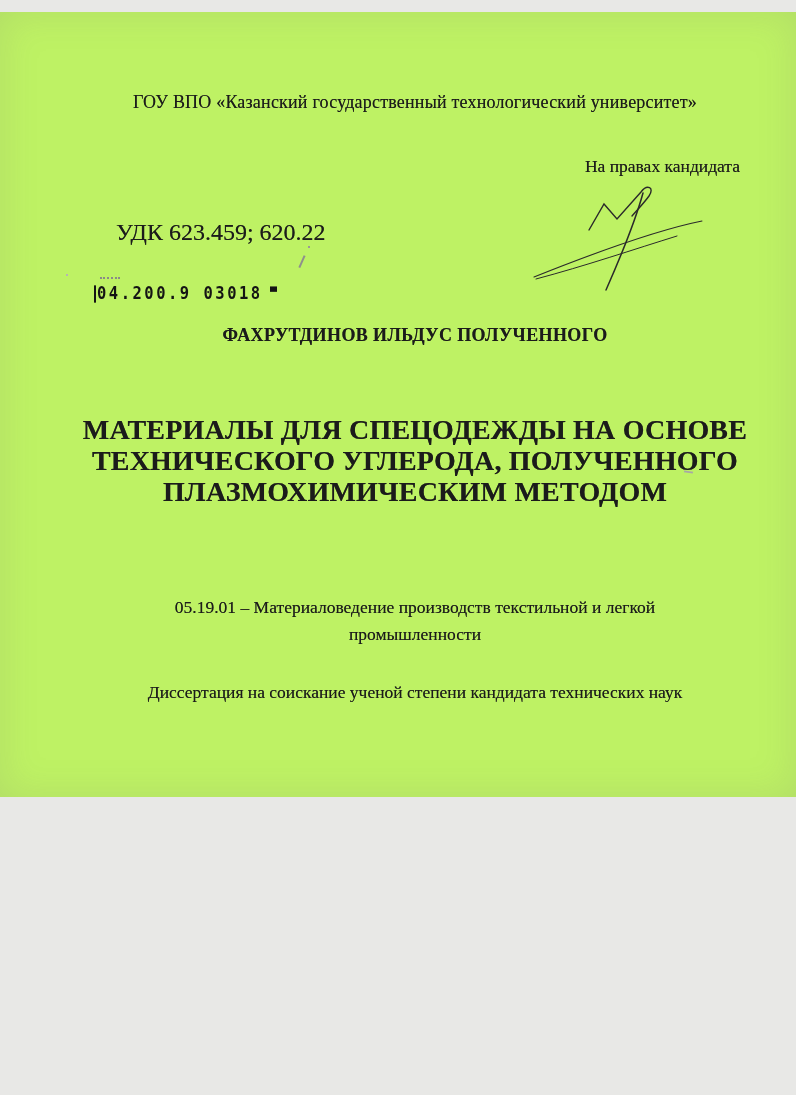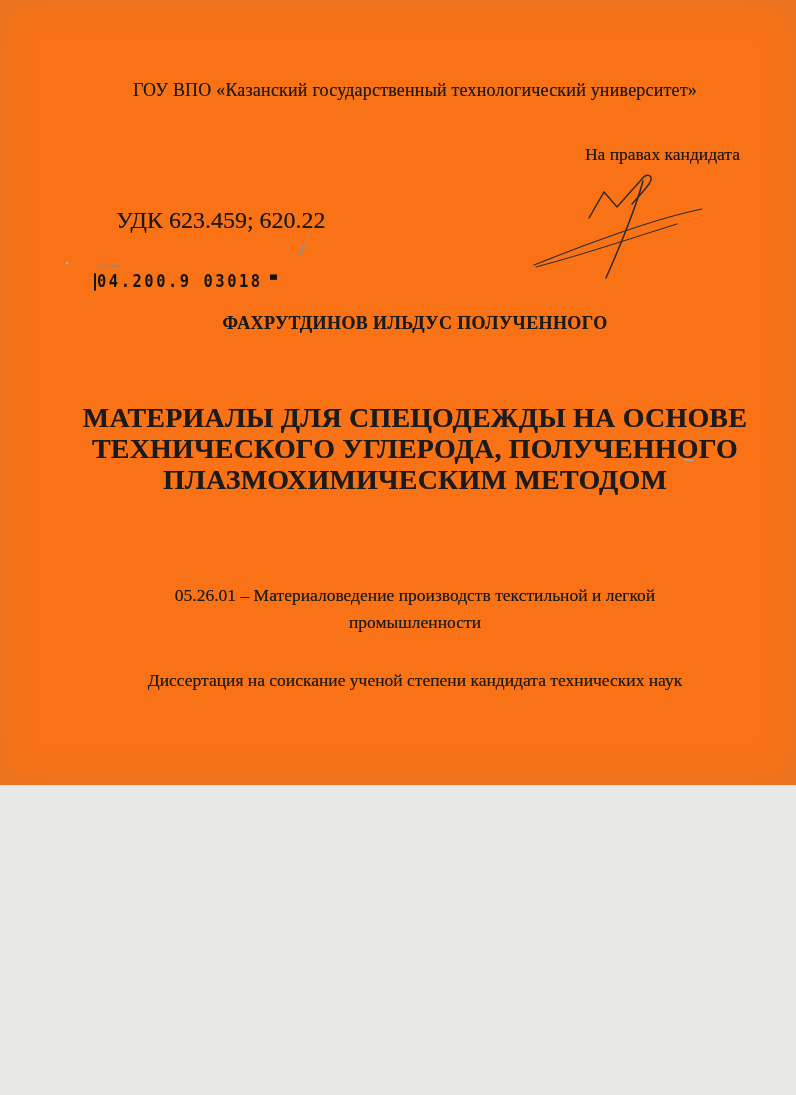--- a/index.html
+++ b/index.html
@@ -4,22 +4,22 @@
 <style>
   html, body {
     margin: 0;
     padding: 0;
     background: #e8e8e6;
   }
   .page {
     position: relative;
     width: 796px;
     height: 785px;
-    margin: 0 auto;
-    background: #f97316;
+    margin: 12px auto;
+    background: #bef264;
     overflow: hidden;
     font-family: "Liberation Serif", serif;
     color: #1b1b1b;
   }
   
   .page::after {
     content: "";
     position: absolute;
     inset: 0;
     pointer-events: none;
@@ -145,21 +145,21 @@
 
   <div class="abs centered-col author scan-soft">ФАХРУТДИНОВ ИЛЬДУС ПОЛУЧЕННОГО</div>
 
   <div class="abs centered-col main-title scan-soft">
     <div>МАТЕРИАЛЫ ДЛЯ СПЕЦОДЕЖДЫ НА ОСНОВЕ</div>
     <div>ТЕХНИЧЕСКОГО УГЛЕРОДА, ПОЛУЧЕННОГО</div>
     <div>ПЛАЗМОХИМИЧЕСКИМ МЕТОДОМ</div>
   </div>
 
   <div class="abs centered-col specialty scan-soft">
-    <div>05.26.01 – Материаловедение производств текстильной и легкой</div>
+    <div>05.19.01 – Материаловедение производств текстильной и легкой</div>
     <div>промышленности</div>
   </div>
 
   <div class="abs centered-col thesis-statement scan-soft">Диссертация на соискание ученой степени кандидата технических наук</div>
 
 
   <div class="abs centered-col place-year scan-soft">Казань - 2008</div>
 
   <div class="artifact" style="left:301px; top:243px; width:1.5px; height:13px; background:#8f8f8d; transform:rotate(24deg);"></div>
   <div class="artifact" style="left:308px; top:234px; width:2px; height:2px; background:#9a9a98;"></div>

